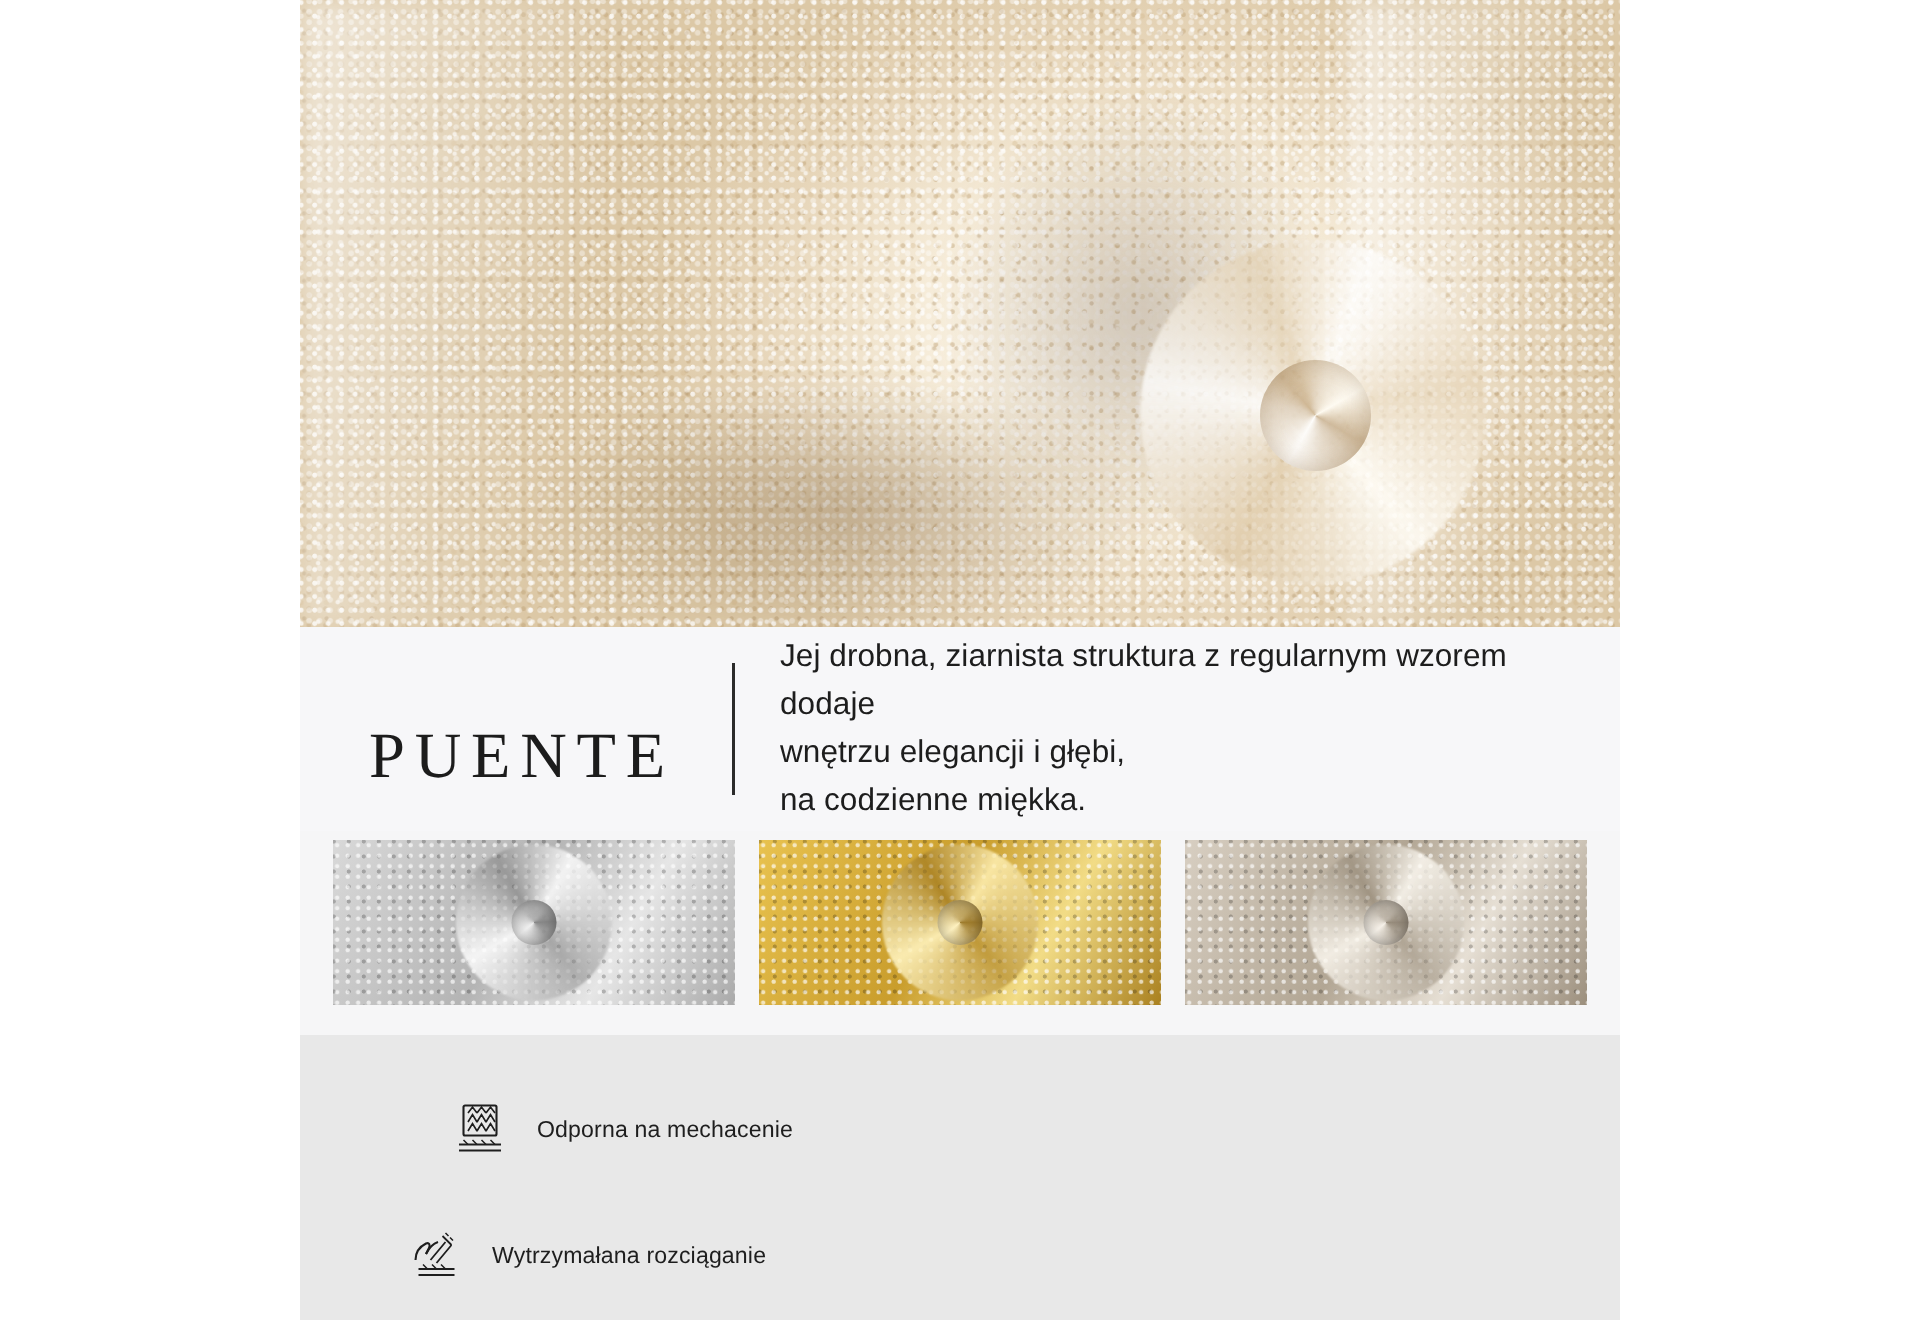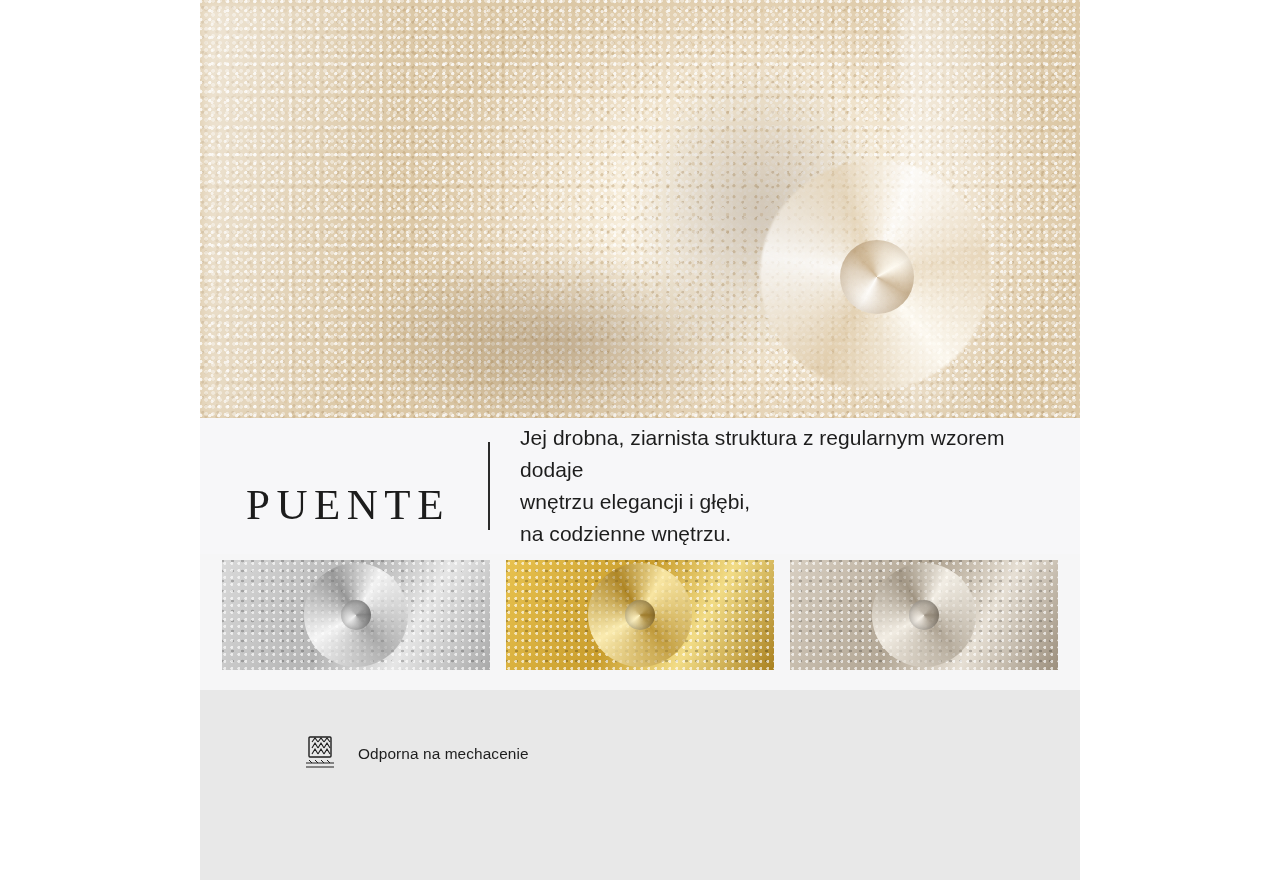--- a/index.html
+++ b/index.html
@@ -290,21 +290,21 @@
     </div>
 
     <div class="band">
       <div class="title-wrap">
         <div class="brand-title">PUENTE</div>
       </div>
       <div class="divider"></div>
       <div class="desc">
         <p>Jej drobna, ziarnista struktura z regularnym wzorem dodaje</p>
         <p>wnętrzu elegancji i głębi,</p>
-        <p>na codzienne wnętrzu.</p>
+        <p>na codzienne miękka.</p>
       </div>
     </div>
 
     <div class="variants">
       <div class="variant grey">
         <div class="v-grain"></div>
         <div class="v-swirl"></div>
         <div class="v-core"></div>
       </div>
       <div class="variant mustard">
@@ -331,20 +331,34 @@
               <path d="M9 8 l3-4 3 4 M15 8 l3-4 3 4 M21 8 l3-4 3 4" stroke-width="1.1"></path>
               <path d="M3 29 h28 M3 33 h28" stroke-width="1.2"></path>
               <path d="M6 26 l3 3 M12 26 l3 3 M18 26 l3 3 M24 26 l3 3" stroke-width="1"></path>
             </svg>
           </div>
           <div class="feat-label">Odporna na mechacenie</div>
         </div>
       </div>
 
       <div class="feat-row">
+        <div class="feat col2">
+          <div class="feat-icon">
+            <svg width="34" height="40" viewBox="0 0 34 40" fill="none" stroke="#1e1e1e" stroke-width="1.4">
+              <path d="M4 22 c0-5 3-9 7-11 c2-1 3 1 2 3 l-2 4"></path>
+              <path d="M11 18 c2-4 5-7 8-8"></path>
+              <path d="M14 22 l10-12 M18 24 l10-12" stroke-width="1.2"></path>
+              <path d="M22 6 l6 6" stroke-width="1.2"></path>
+              <path d="M24 4 l2 2 M27 7 l2 2" stroke-width="1"></path>
+              <path d="M6 28 h24 M6 32 h24" stroke-width="1.2"></path>
+              <path d="M9 25 l3 3 M15 25 l3 3 M21 25 l3 3" stroke-width="1"></path>
+            </svg>
+          </div>
+          <div class="feat-label">Wytrzymałana rozciąganie</div>
+        </div>
       </div>
 
     </div>
   </div>
 
   <div class="white-left"></div>
   <div class="white-right"></div>
 </div>
 
 </body></html>

